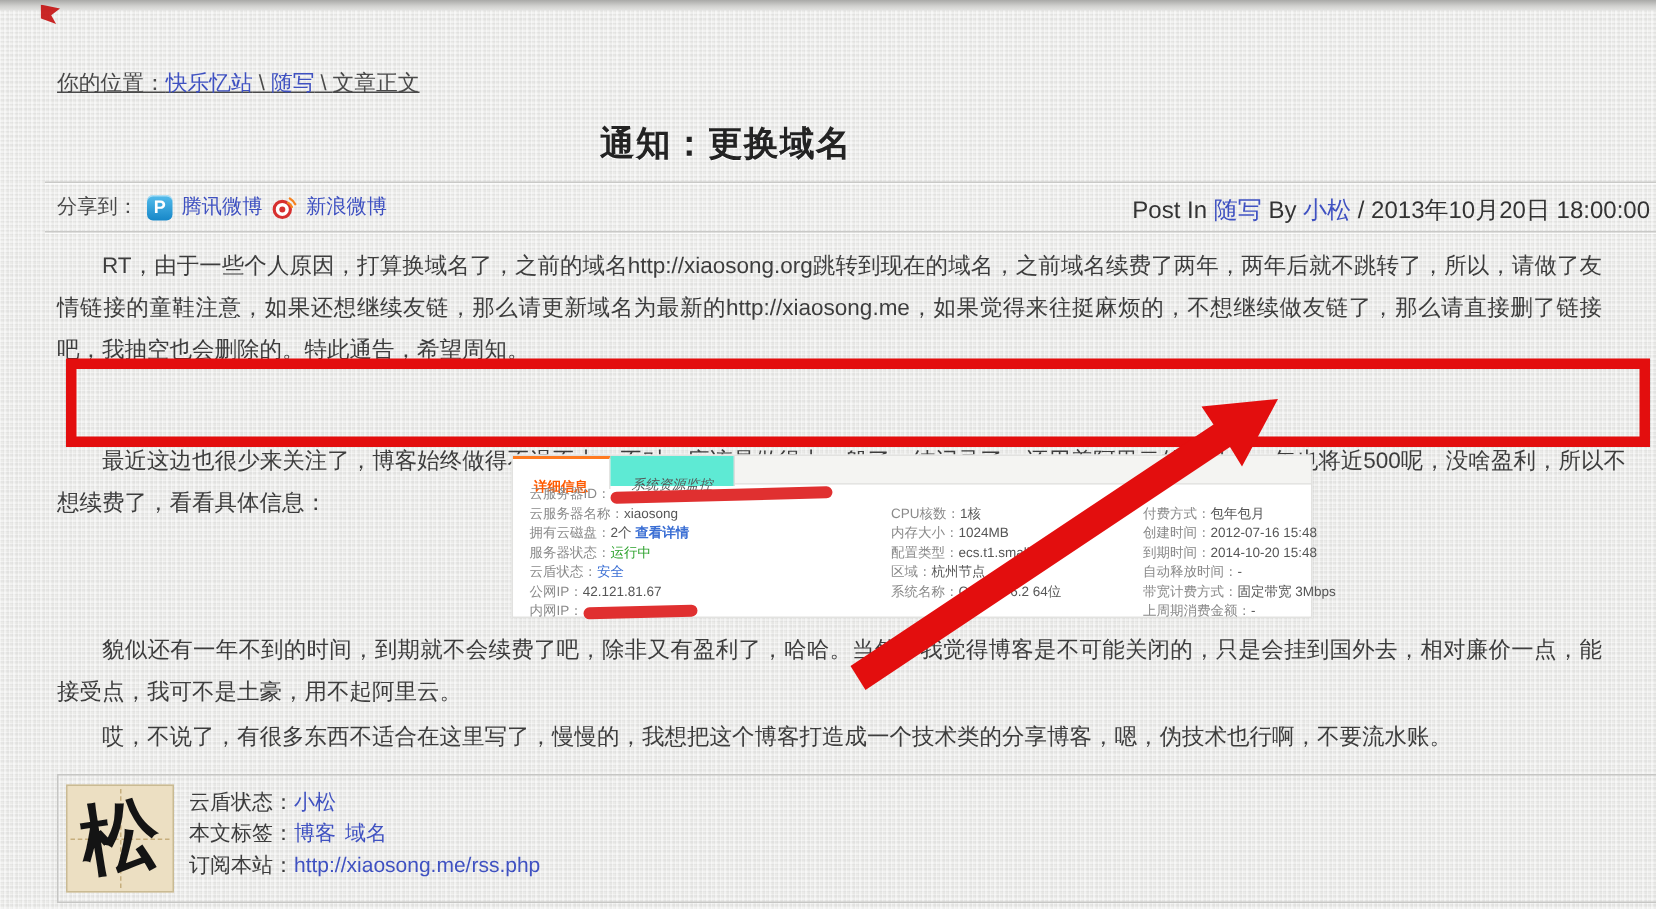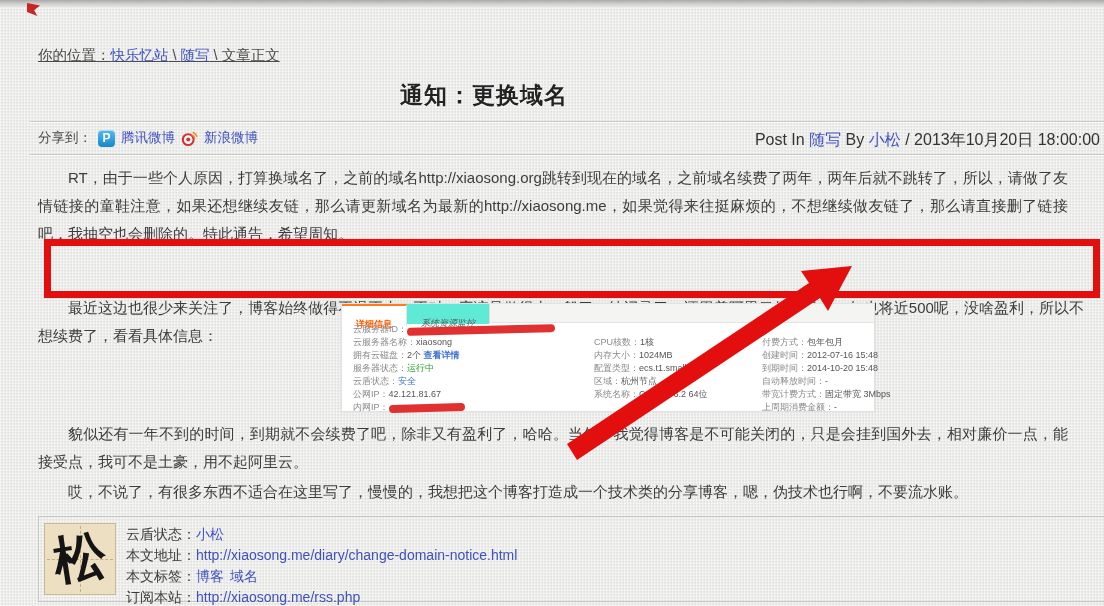--- a/index.html
+++ b/index.html
@@ -174,17 +174,16 @@
 <p id="p4" class="abs para">哎，不说了，有很多东西不适合在这里写了，慢慢的，我想把这个博客打造成一个技术类的分享博客，嗯，伪技术也行啊，不要流水账。</p>
 
 <div id="author-card" class="abs">
   <div id="author-avatar">
     <span class="gridline-h"></span>
     <span class="gridline-v"></span>
     <span id="avatar-char">松</span>
   </div>
   <div id="author-rows">
     <div class="arow"><span>云盾状态：</span><a class="blue">小松</a></div>
-    <div class="arow"><span>本文地址：</span><a class="blue">http://xiaosong.me/diary/change-domain-notice.html</a></div>
     <div class="arow"><span>本文标签：</span><a class="blue">博客</a><span class="tag-gap"></span><a class="blue">域名</a></div>
     <div class="arow"><span>订阅本站：</span><a class="blue">http://xiaosong.me/rss.php</a></div>
   </div>
 </div>
 
 </body></html>

